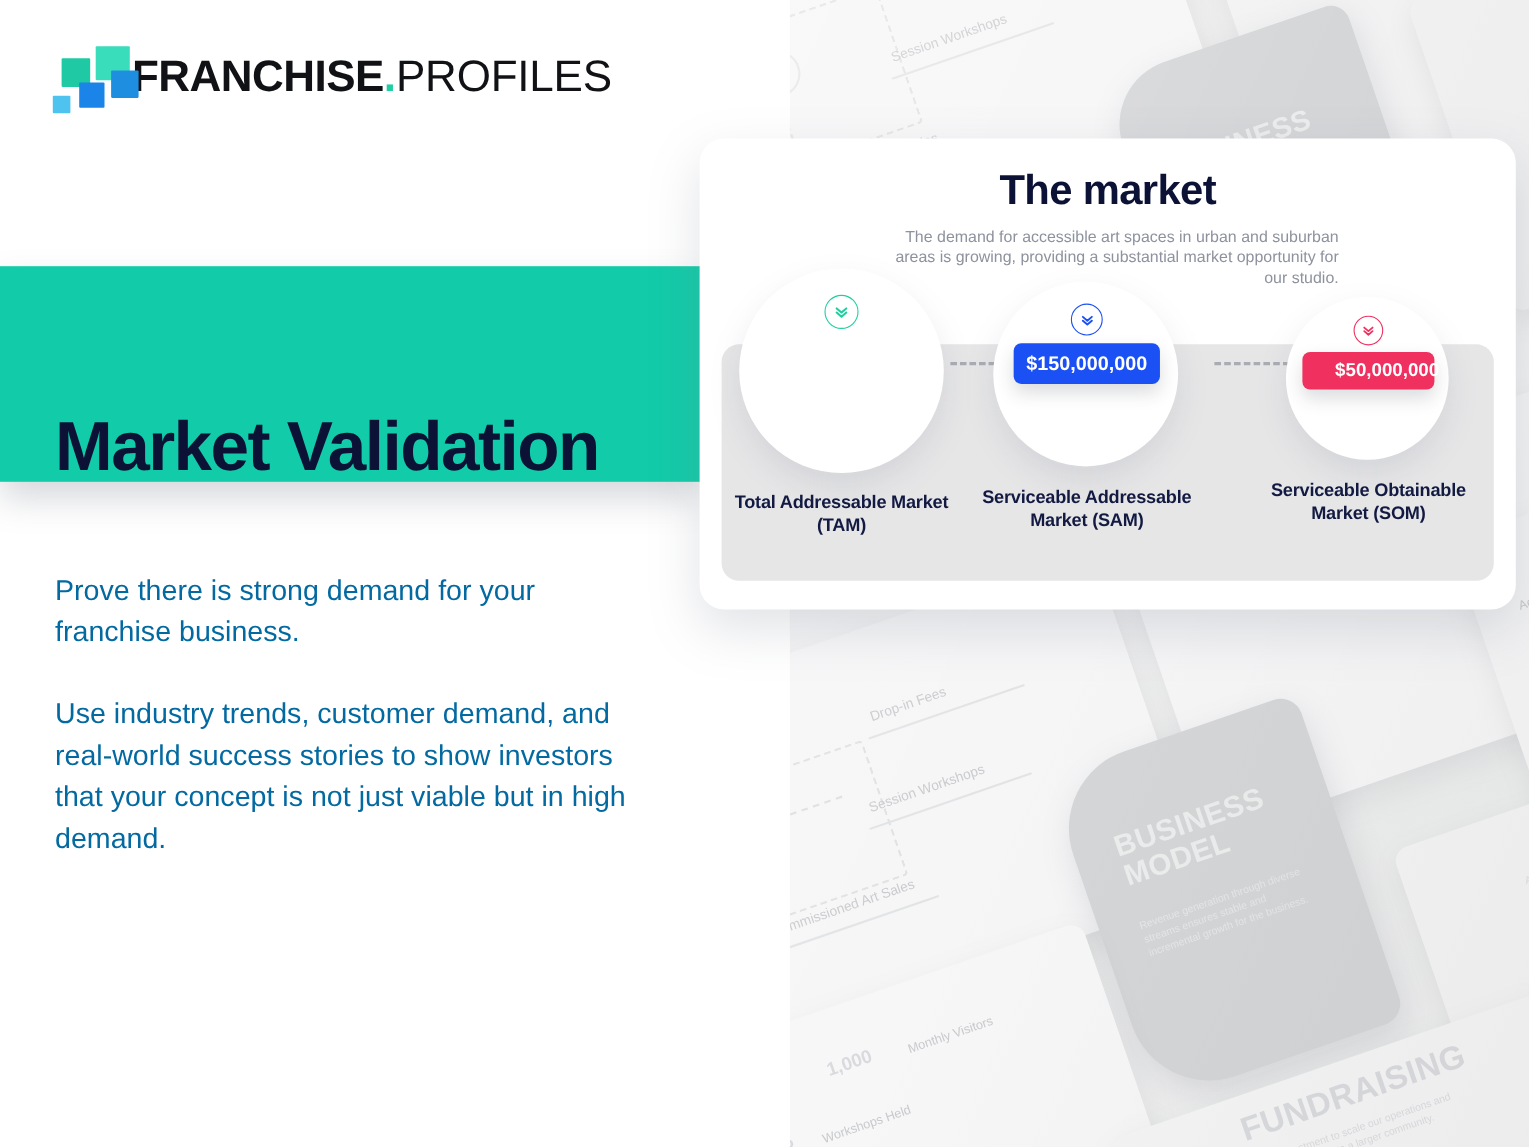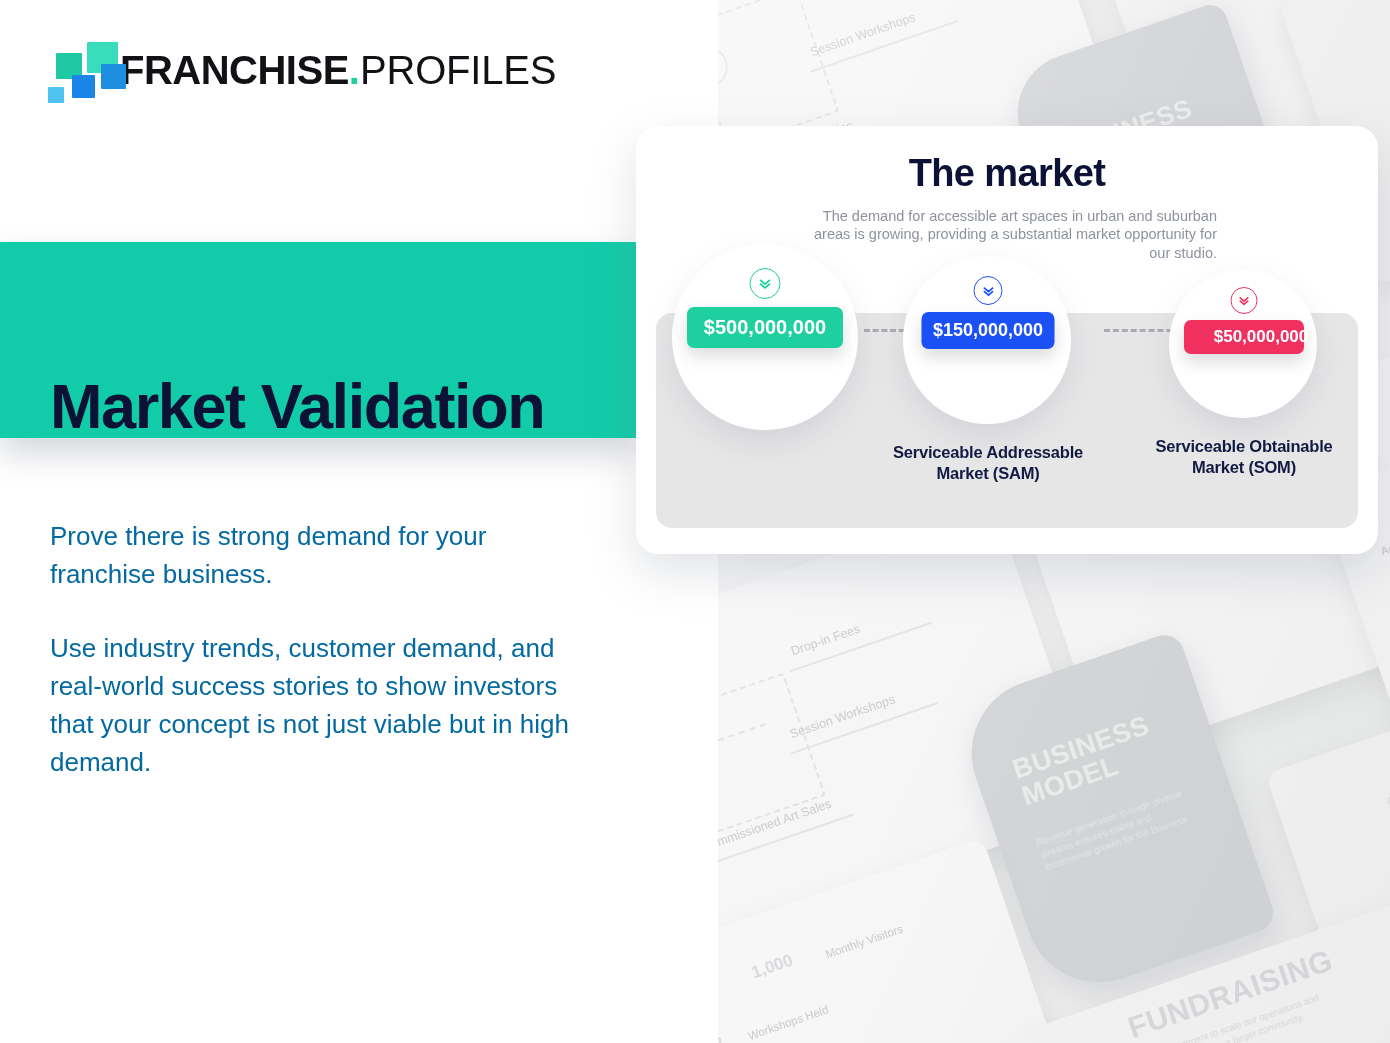--- a/index.html
+++ b/index.html
@@ -244,21 +244,21 @@
     <div class="f-dash" style="left:448px; width:104px;"></div>
 
     <div class="f-col" style="left:16px;">
       <div class="f-circle"></div>
       <div class="f-icon" style="color:#1ECFA0;">
         <svg width="15" height="15" viewBox="0 0 24 24" fill="none" stroke="currentColor" stroke-width="3" stroke-linecap="round" stroke-linejoin="round">
           <polyline points="5,7 12,13 19,7"></polyline>
             <polyline points="5,13 12,19 19,13"></polyline>
         </svg>
       </div>
-      <div class="f-badge" style="background:#1ECFA0; width:156px; height:41px; font-size:20px;">$500,000,000</div>
+      <div class="f-label">Total Addressable Market (TAM)</div>
     </div>
 
     <div class="f-col" style="left:239px;">
       <div class="f-circle" style="left:8px; top:12px; width:168px; height:168px;"></div>
       <div class="f-icon" style="color:#1B50F5; top:32px; width:29px; height:29px;">
         <svg width="14" height="14" viewBox="0 0 24 24" fill="none" stroke="currentColor" stroke-width="3" stroke-linecap="round" stroke-linejoin="round">
           <polyline points="5,7 12,13 19,7"></polyline>
             <polyline points="5,13 12,19 19,13"></polyline>
         </svg>
       </div>

